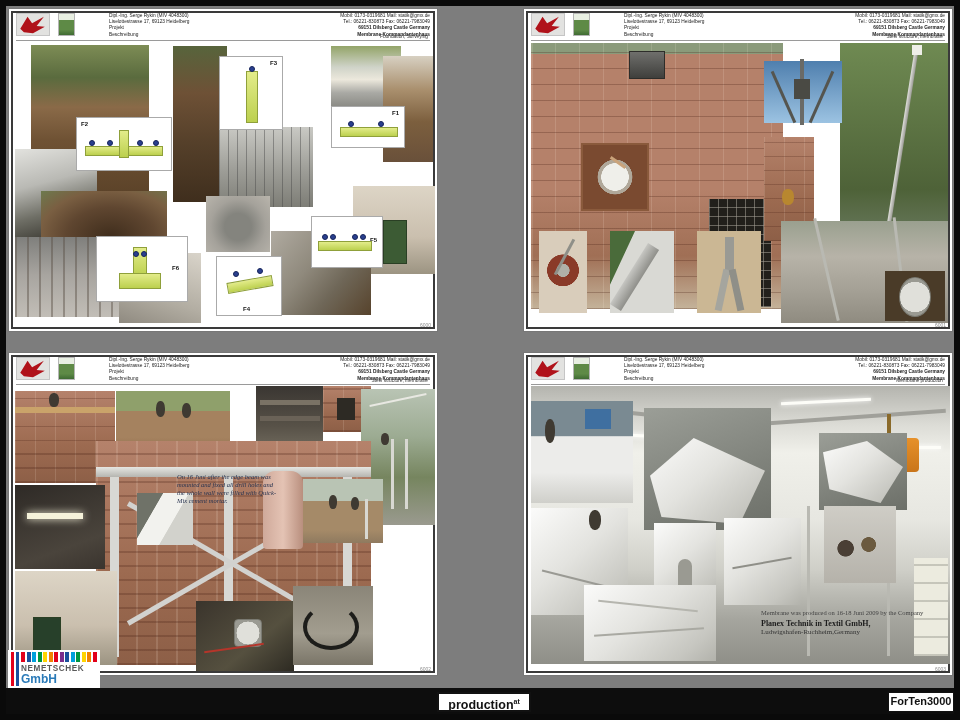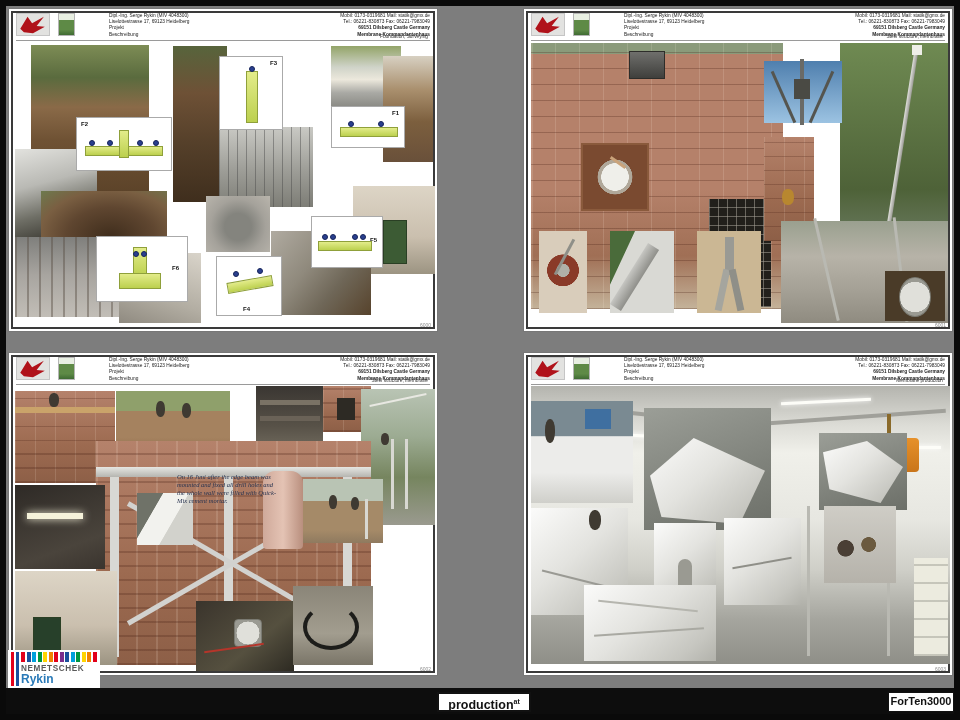--- a/index.html
+++ b/index.html
@@ -375,20 +375,25 @@
     <div class="ph membrane" style="left:130px;top:170px;width:62px;height:77px;">
       <i class="ph" style="left:24px;top:36px;width:14px;height:34px;background:#9a9a92;border-radius:7px;"></i>
     </div>
     <div class="ph membrane" style="left:200px;top:165px;width:77px;height:87px;">
       <i class="bar" style="left:8px;top:44px;width:60px;height:2px;transform:rotate(-10deg);background:#8f8f88;"></i>
     </div>
     <div class="ph kneel" style="left:300px;top:153px;width:72px;height:77px;"></div>
     <div class="ph membrane" style="left:60px;top:232px;width:132px;height:76px;">
       <i class="bar" style="left:14px;top:20px;width:100px;height:2px;transform:rotate(6deg);background:#b5b5ae;"></i>
       <i class="bar" style="left:10px;top:46px;width:110px;height:2px;transform:rotate(-4deg);background:#a9a9a2;"></i>
+    </div>
+    <div class="note4" style="left:237px;top:256px;width:182px;">
+      <span class="n1">Membrane was produced on 16-18 Juni 2009 by the Company</span>
+      <span class="n2">Planex Technik in Textil GmbH,</span>
+      <span class="n3">Ludwigshafen-Ruchheim,Germany</span>
     </div>
     <div class="shno">6003</div>
   </section>
 
   <div class="nemet">
     <span class="ntall">
         <i style="background:#e2001a;"></i>
         <i style="background:#1a4f9c;"></i>
       </span>
     <span class="nbars">
@@ -401,17 +406,17 @@
         <span style="background: rgb(226, 0, 26);"></span>
         <span style="background: rgb(122, 46, 141);"></span>
         <span style="background: rgb(26, 79, 156);"></span>
         <span style="background: rgb(0, 160, 220);"></span>
         <span style="background: rgb(0, 149, 64);"></span>
         <span style="background: rgb(255, 212, 0);"></span>
         <span style="background: rgb(240, 131, 0);"></span>
         <span style="background: rgb(226, 0, 26);"></span>
       </span>
     <div class="nname">NEMETSCHEK</div>
-    <div class="nscia">Rykin</div>
+    <div class="nscia">GmbH</div>
   </div>
   <div class="ff"><span>production</span><sup>at</sup></div>
   <div class="ft"><span>ForTen3000</span></div>
 </div>
 
 </body></html>

